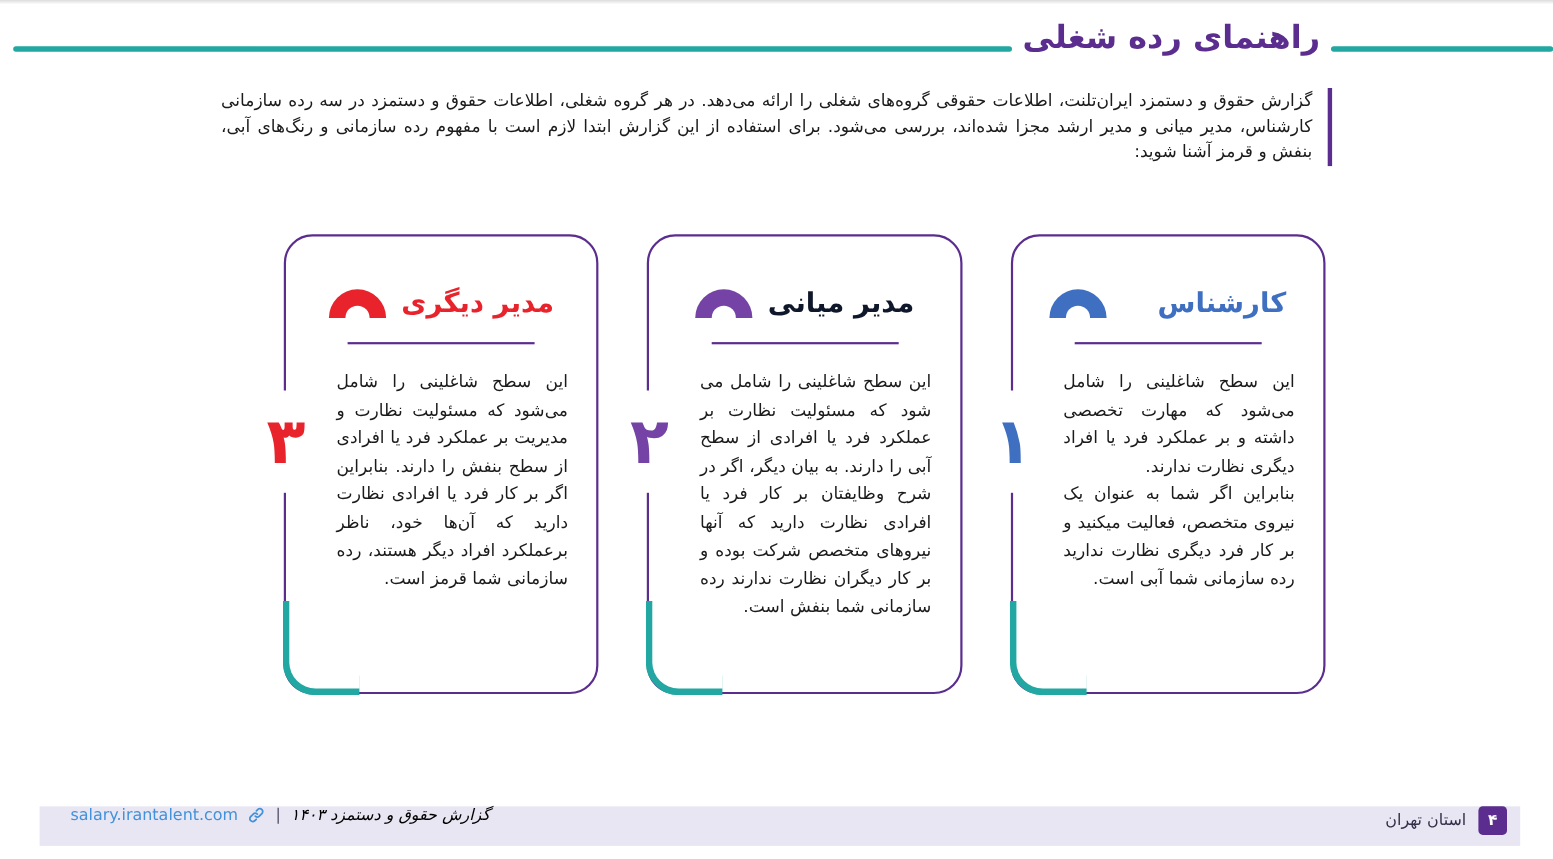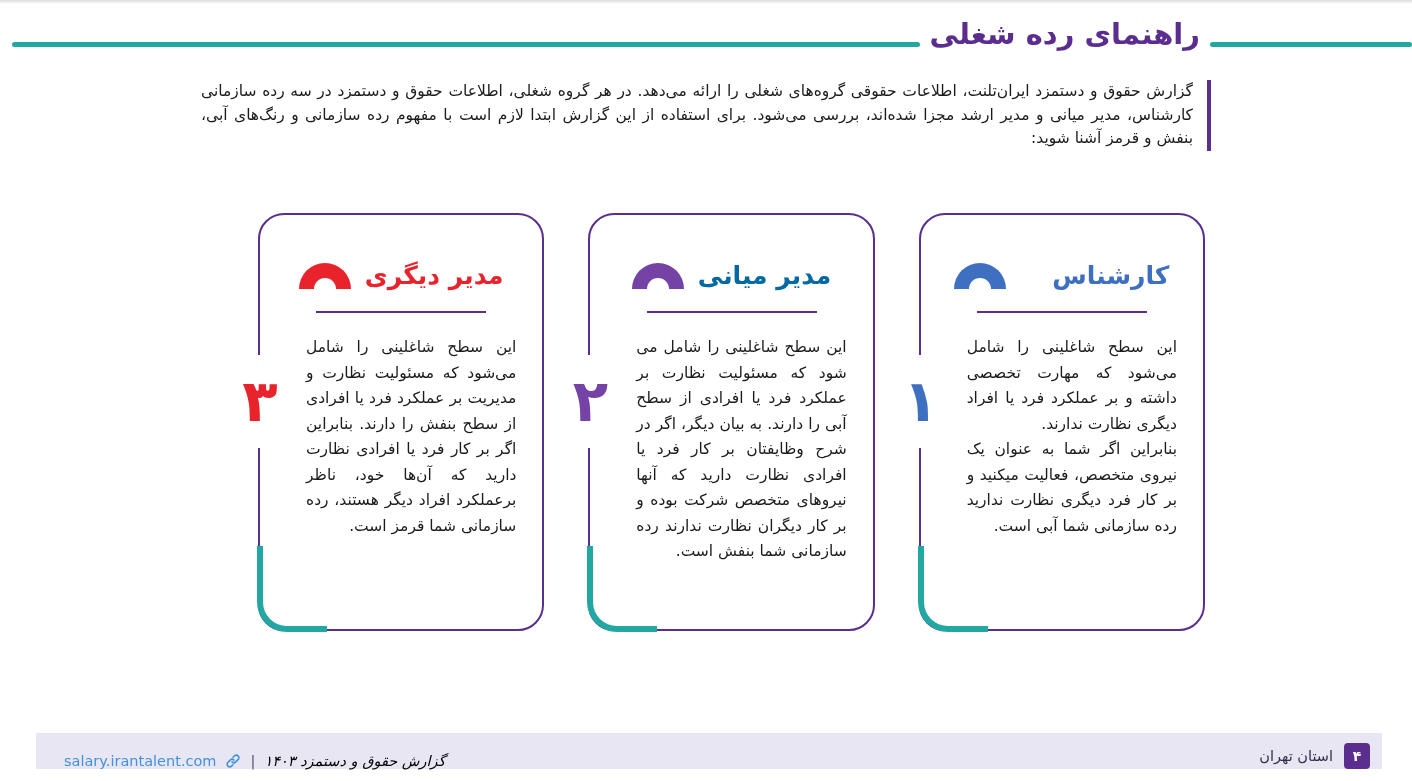--- a/index.html
+++ b/index.html
@@ -68,21 +68,21 @@
   .card-body {
     margin-top:22px; direction:rtl; text-align:justify;
     font-size:15.5px; line-height:25.5px; color:#1b1b1b;
     white-space:pre-line;
     margin-left:20px;
   }
   
   .footer {
     position:absolute; left:36px; right:30px; bottom:12px; height:36px;
     background:#E9E6F3;
-    display:flex; align-items:flex-end; justify-content:space-between;
+    display:flex; align-items:flex-start; justify-content:space-between;
     padding:0 12px 0 28px;
   }
   .footer-left { display:flex; align-items:center; gap:9px; font-size:14.5px; }
   .footer-link { color:#4192DB; text-decoration:none; cursor:pointer; }
   .footer-sep { color:#55506b; }
   .footer-report { color:#000000; direction:rtl;font-style:italic; }
   .footer-right { display:flex; align-items:center; gap:11px; }
   .footer-location { font-size:14.5px; color:#322e49; direction:rtl; }
   .page-badge {
     width:26px; height:26px; background:#5B2D8E; color:#fff; border-radius:4px;
@@ -113,21 +113,21 @@
     </div>
     <div class="card-divider"></div>
     <p class="card-body">این سطح شاغلینی را شامل می‌شود که مهارت تخصصی داشته و بر عملکرد فرد یا افراد دیگری نظارت ندارند.
 بنابراین اگر شما به عنوان یک نیروی متخصص، فعالیت میکنید و بر کار فرد دیگری نظارت ندارید رده سازمانی شما آبی است.</p>
     <span class="card-num" style="color: rgb(63, 111, 193);">۱</span>
     <div class="corner-accent"></div>
   </div>
 
   <div class="card">
     <div class="card-head">
-      <span class="card-title" style="color: #0369a1;">مدیر میانی</span>
+      <span class="card-title" style="color: #0f172a;">مدیر میانی</span>
       <span class="arch" style="background: rgb(116, 67, 165);"></span>
     </div>
     <div class="card-divider"></div>
     <p class="card-body">این سطح شاغلینی را شامل می شود که مسئولیت نظارت بر عملکرد فرد یا افرادی از سطح آبی را دارند. به بیان دیگر، اگر در شرح وظایفتان بر کار فرد یا افرادی نظارت دارید که آنها نیروهای متخصص شرکت بوده و بر کار دیگران نظارت ندارند رده سازمانی شما بنفش است.</p>
     <span class="card-num" style="color: rgb(116, 67, 165);">۲</span>
     <div class="corner-accent"></div>
   </div>
 
   <div class="card">
     <div class="card-head">

